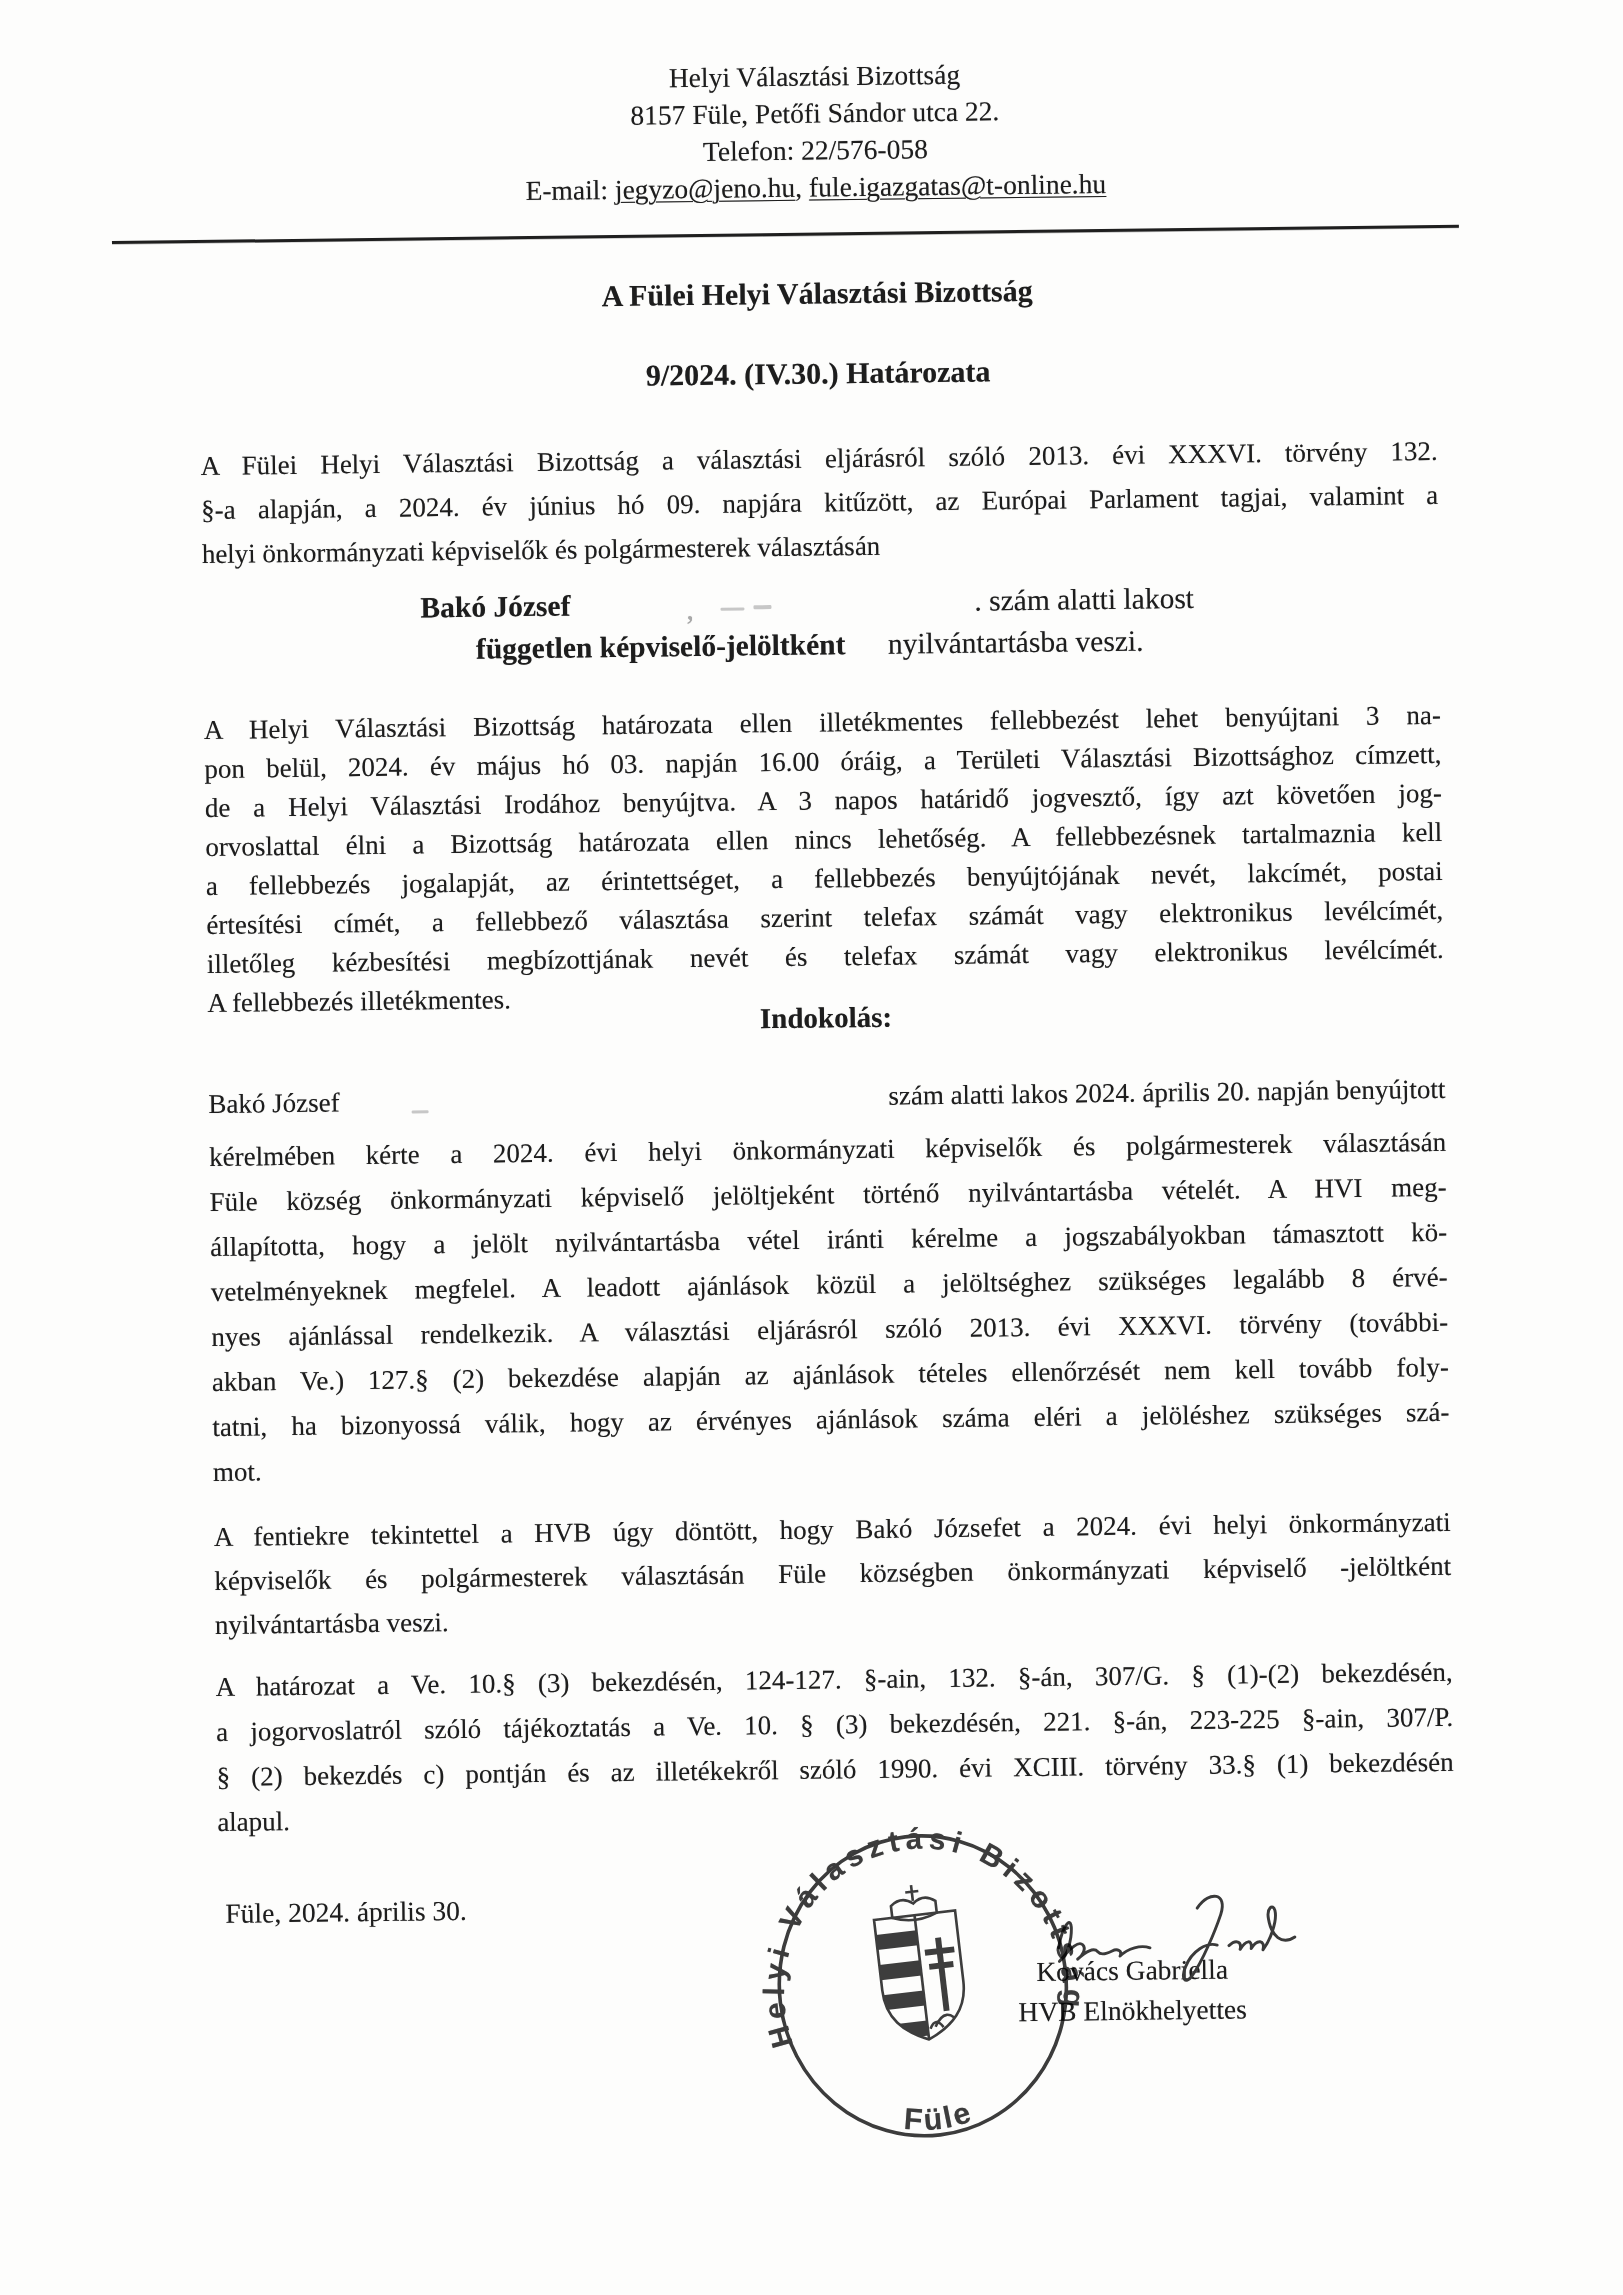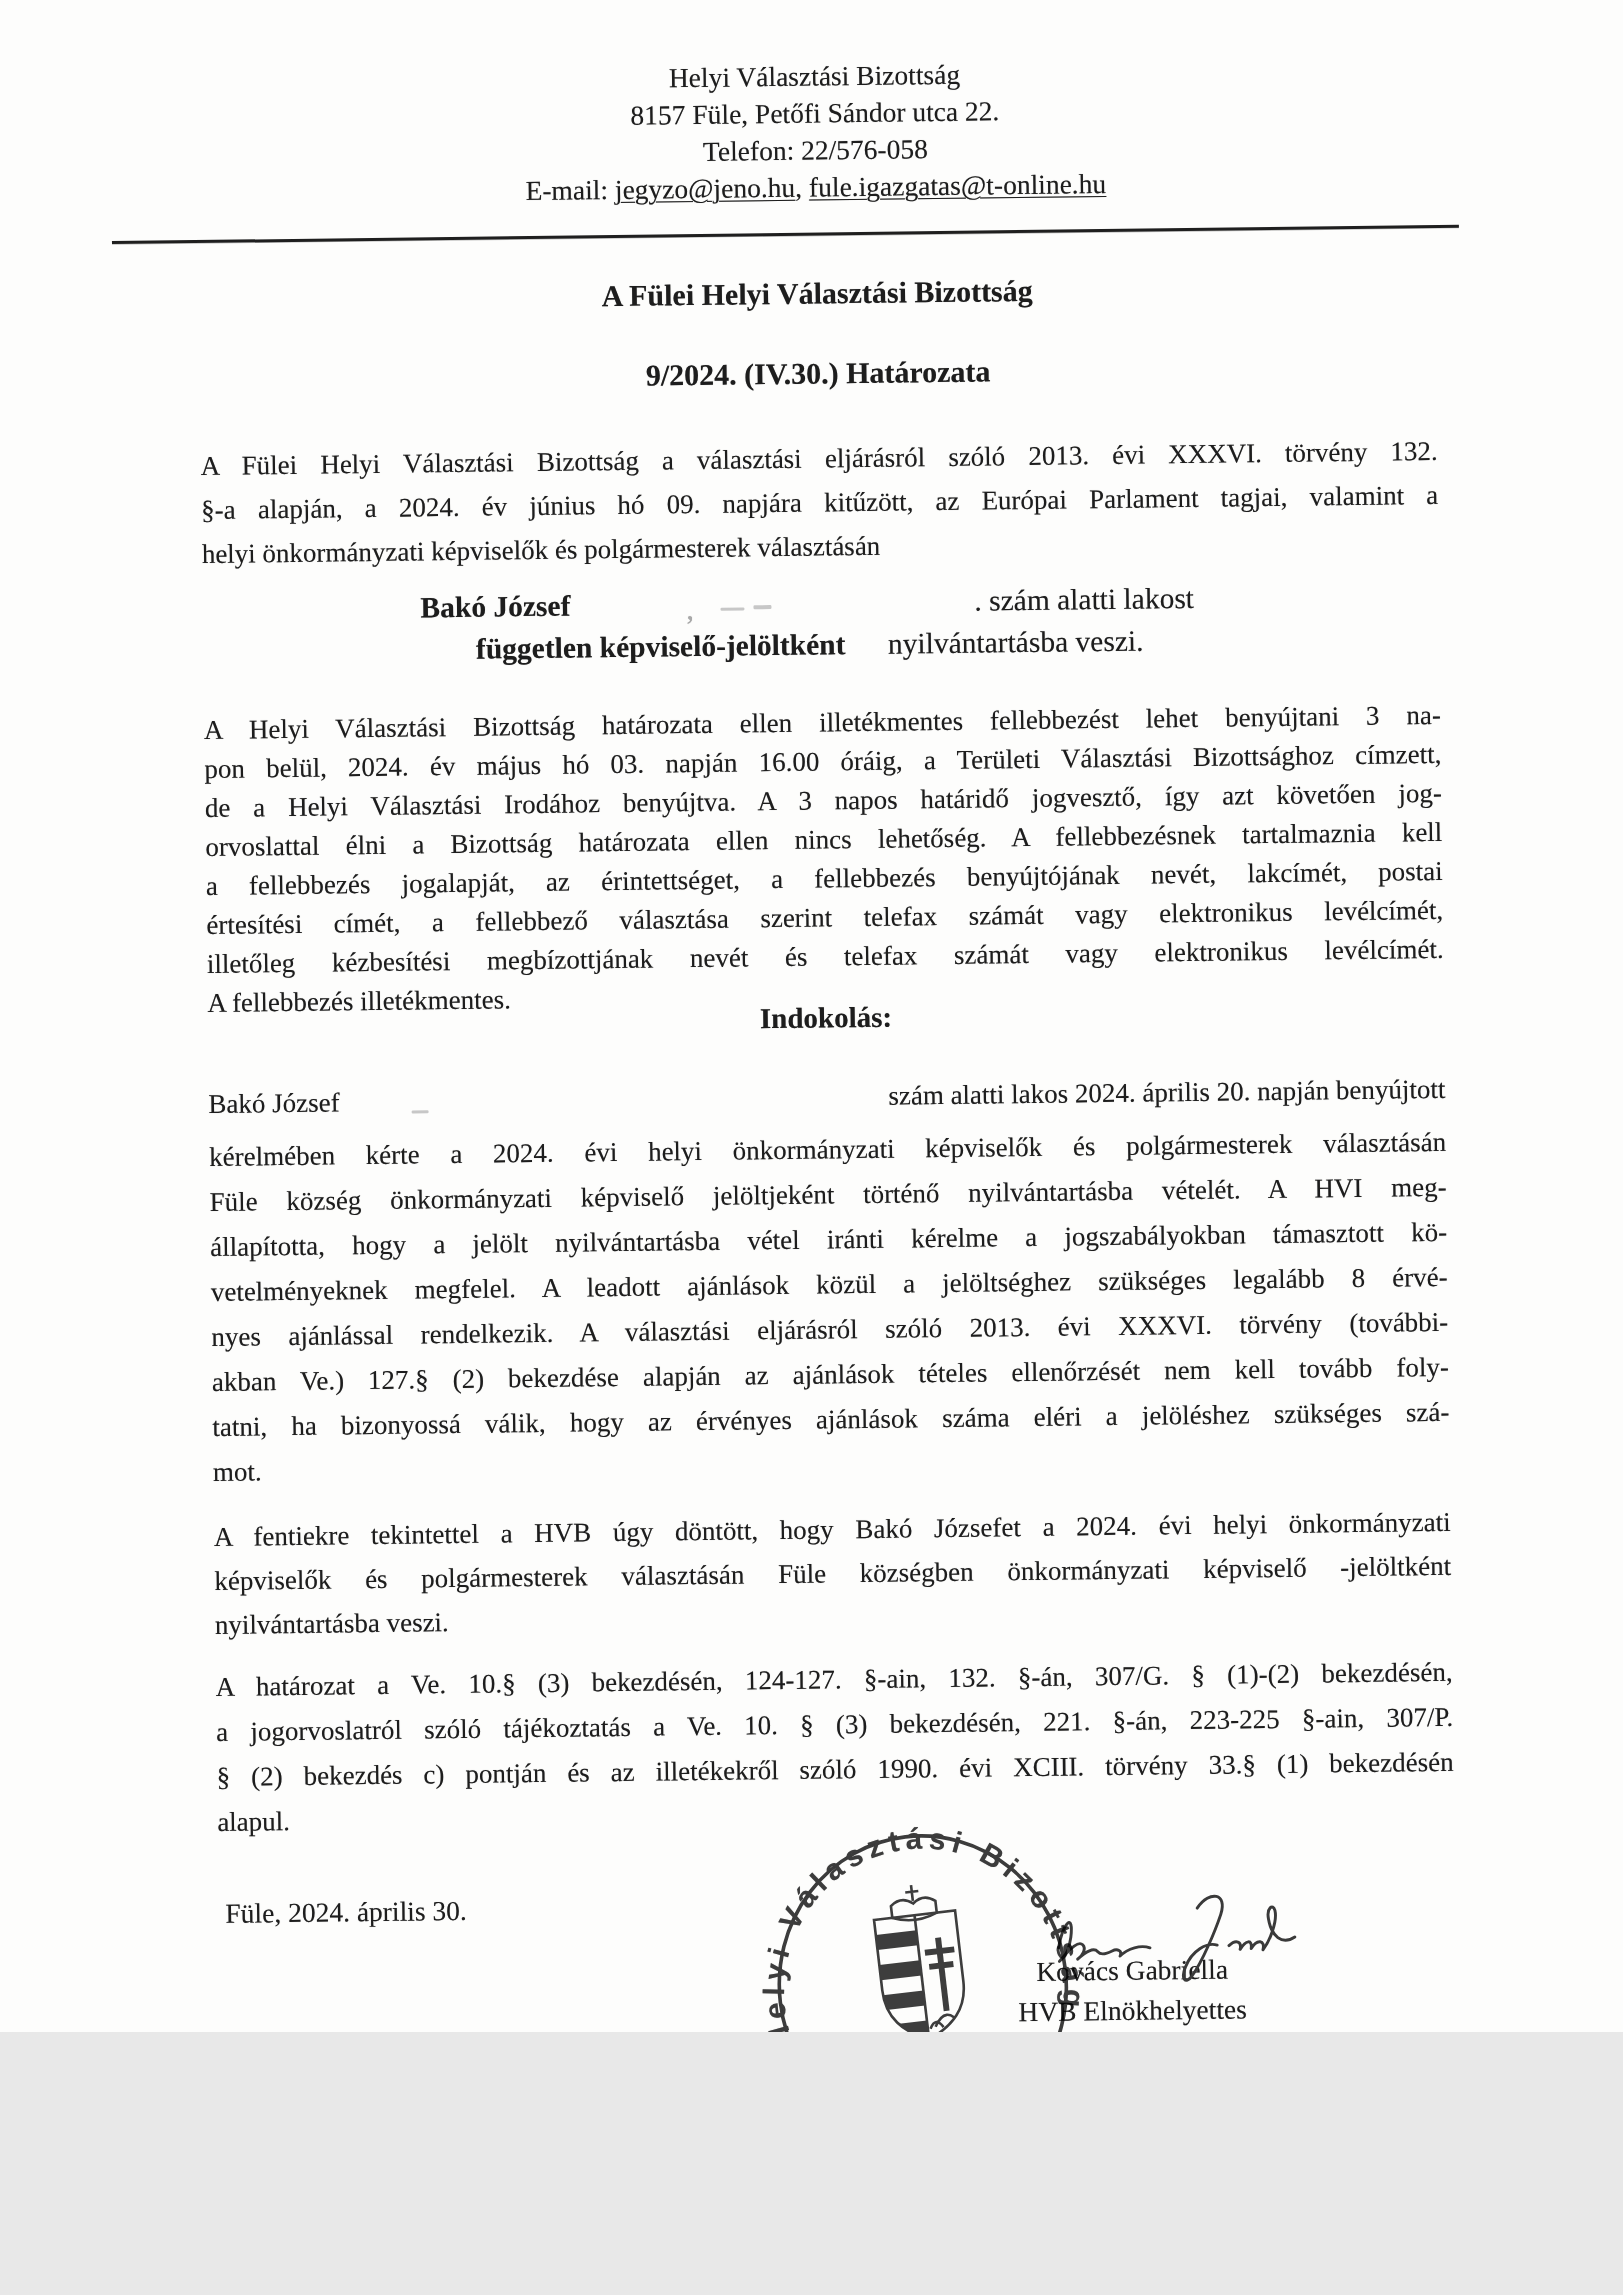--- a/index.html
+++ b/index.html
@@ -1,17 +1,17 @@
 <!DOCTYPE html>
 <html lang="hu" style="font-size:10.5px"><head>
 <meta charset="utf-8">
 <style>
   html,body{margin:0;padding:0;background:#e8e8e8;}
   .page{
-    position:relative;width:1623px;height:2032px;background:#fdfdfc;
+    position:relative;width:1623px;height:2295px;background:#fdfdfc;
     overflow:hidden;
     font-family:"Liberation Serif","DejaVu Serif",serif;
     color:#1d1d1d;
   }
   .sheet{
     position:absolute;inset:0;
     transform:rotate(-0.7deg);
     transform-origin:209px 1145px;
   }
   .ink{ text-shadow:0 0 0.7px rgba(25,25,25,.45); }

